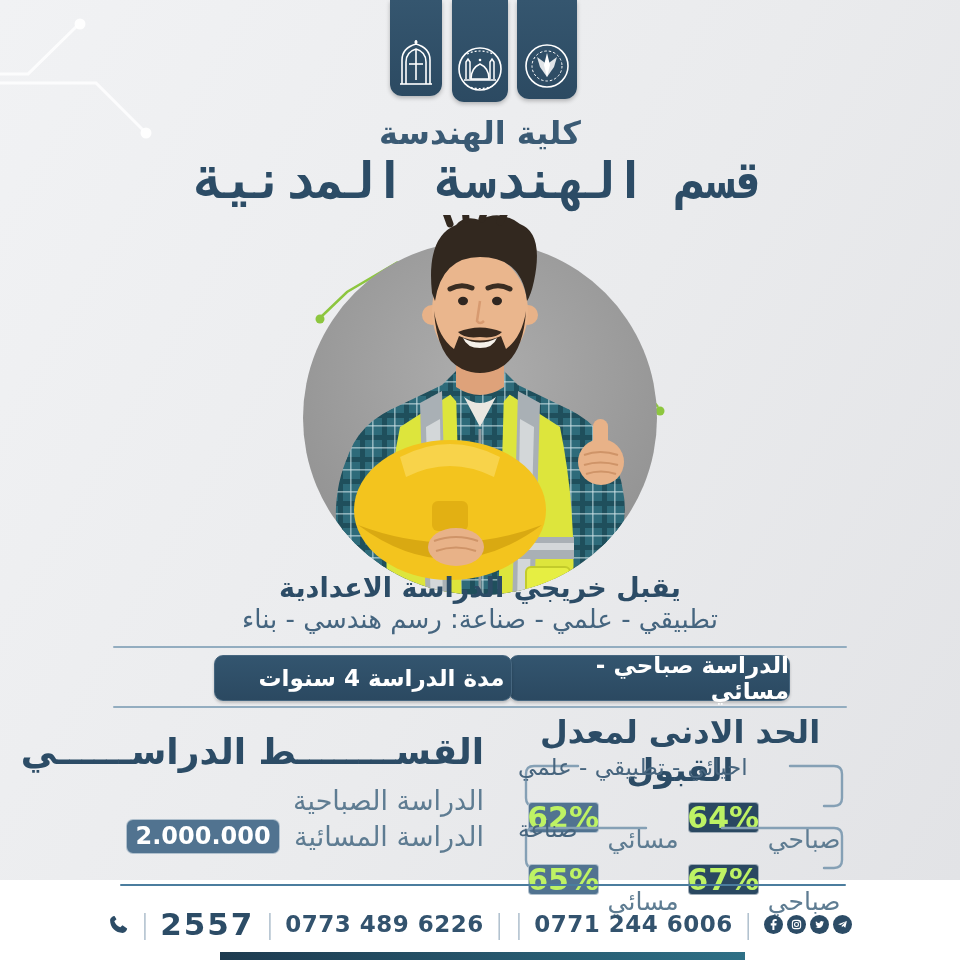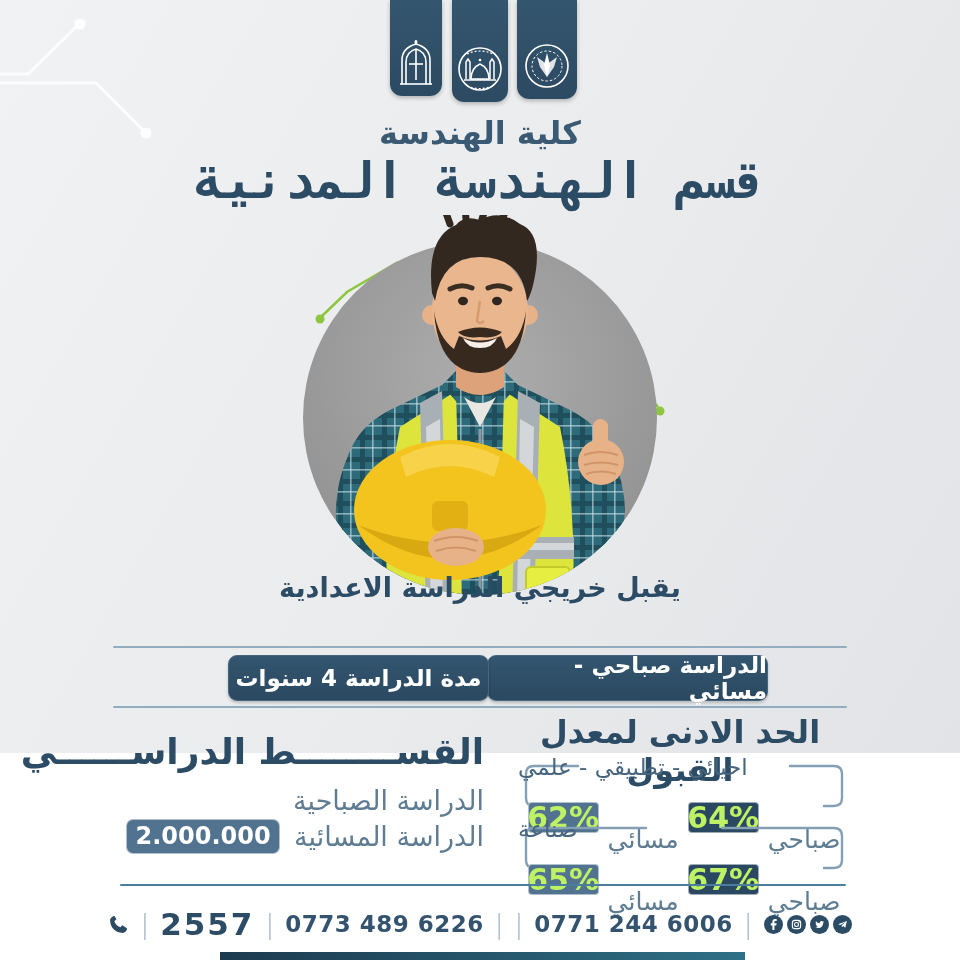--- a/index.html
+++ b/index.html
@@ -1,17 +1,17 @@
 <!DOCTYPE html>
 <html lang="ar"><head>
 <meta charset="utf-8">
 <style>
   html,body{margin:0;padding:0;}
   body{width:960px;height:960px;overflow:hidden;font-family:"DejaVu Sans",sans-serif;}
-  .page{position:relative;width:960px;height:753px;
+  .page{position:relative;width:960px;height:880px;
         background:linear-gradient(120deg,#f1f2f4 0%,#eaebed 55%,#e2e3e6 100%);}
   .abs{position:absolute;}
   
   .ribbon{position:absolute;top:0;background:linear-gradient(180deg,#35566f,#2c4a62);
           border-radius:0 0 12px 12px;box-shadow:0 2px 4px rgba(0,0,0,.25);
           display:flex;align-items:flex-end;justify-content:center;padding-bottom:10px;box-sizing:border-box;}
   
   .college{left:0;width:960px;top:114px;text-align:center;font-size:32px;font-weight:600;color:#3a5a74;}
   .dept{left:0;width:960px;top:152px;text-align:center;font-size:50px;font-weight:800;color:#2c4c66;letter-spacing:-1px;font-family:Liberation Mono, monospace;}
   .accept1{left:0;width:960px;top:572px;text-align:center;font-size:27px;font-weight:700;color:#2c4c66;}
@@ -187,25 +187,26 @@
       <ellipse cx="213" cy="86" rx="5" ry="4.2" fill="#2f2620"></ellipse>
       <ellipse cx="247" cy="86" rx="5" ry="4.2" fill="#2f2620"></ellipse>
       <path d="M230 86 L227 106 Q230 110 234 106" stroke="#d79a70" stroke-width="2.5" fill="none"></path>
       <path d="M184 96 Q187 142 212 154 Q230 162 248 154 Q273 142 276 96 Q272 122 256 134 L251 121 Q230 130 209 121 L204 134 Q188 122 184 96 Z" fill="#37291e"></path>
       <path d="M208 117 Q230 108 252 117 Q246 124 230 122 Q214 124 208 117 Z" fill="#37291e"></path>
       <path d="M213 123 Q230 132 247 123 Q243 133 230 133 Q217 133 213 123 Z" fill="#f5f1ea"></path>
     </g>
   </svg>
 
   <div class="abs accept1" dir="rtl">يقبل خريجي الدراسة الاعدادية</div>
+  <div class="abs accept2" dir="rtl">تطبيقي - علمي - صناعة: رسم هندسي - بناء</div>
 
   <div class="abs hr" style="left:113px;top:646px;width:734px;"></div>
 
-  <div class="btn" dir="rtl" style="left:487px;padding-left:20px;">الدراسة صباحي - مسائي</div>
-  <div class="btn" dir="rtl" style="left:228px;">مدة الدراسة 4 سنوات</div>
+  <div class="btn" dir="rtl" style="left:509px;padding-left:20px;">الدراسة صباحي - مسائي</div>
+  <div class="btn" dir="rtl" style="left:214px;padding-left:37px;">مدة الدراسة 4 سنوات</div>
 
   <div class="abs hr" style="left:113px;top:706px;width:734px;"></div>
 
   <div class="abs fee-title">القســــــــط الدراســــــي</div>
   <div class="abs fee-row" style="top:783px;">
     <span class="fee-label">الدراسة الصباحية</span>
   </div>
   <div class="abs fee-row" style="top:819px;">
     <span class="fee-label">الدراسة المسائية</span>
     <span class="fee-badge light-b">2.000.000</span>

